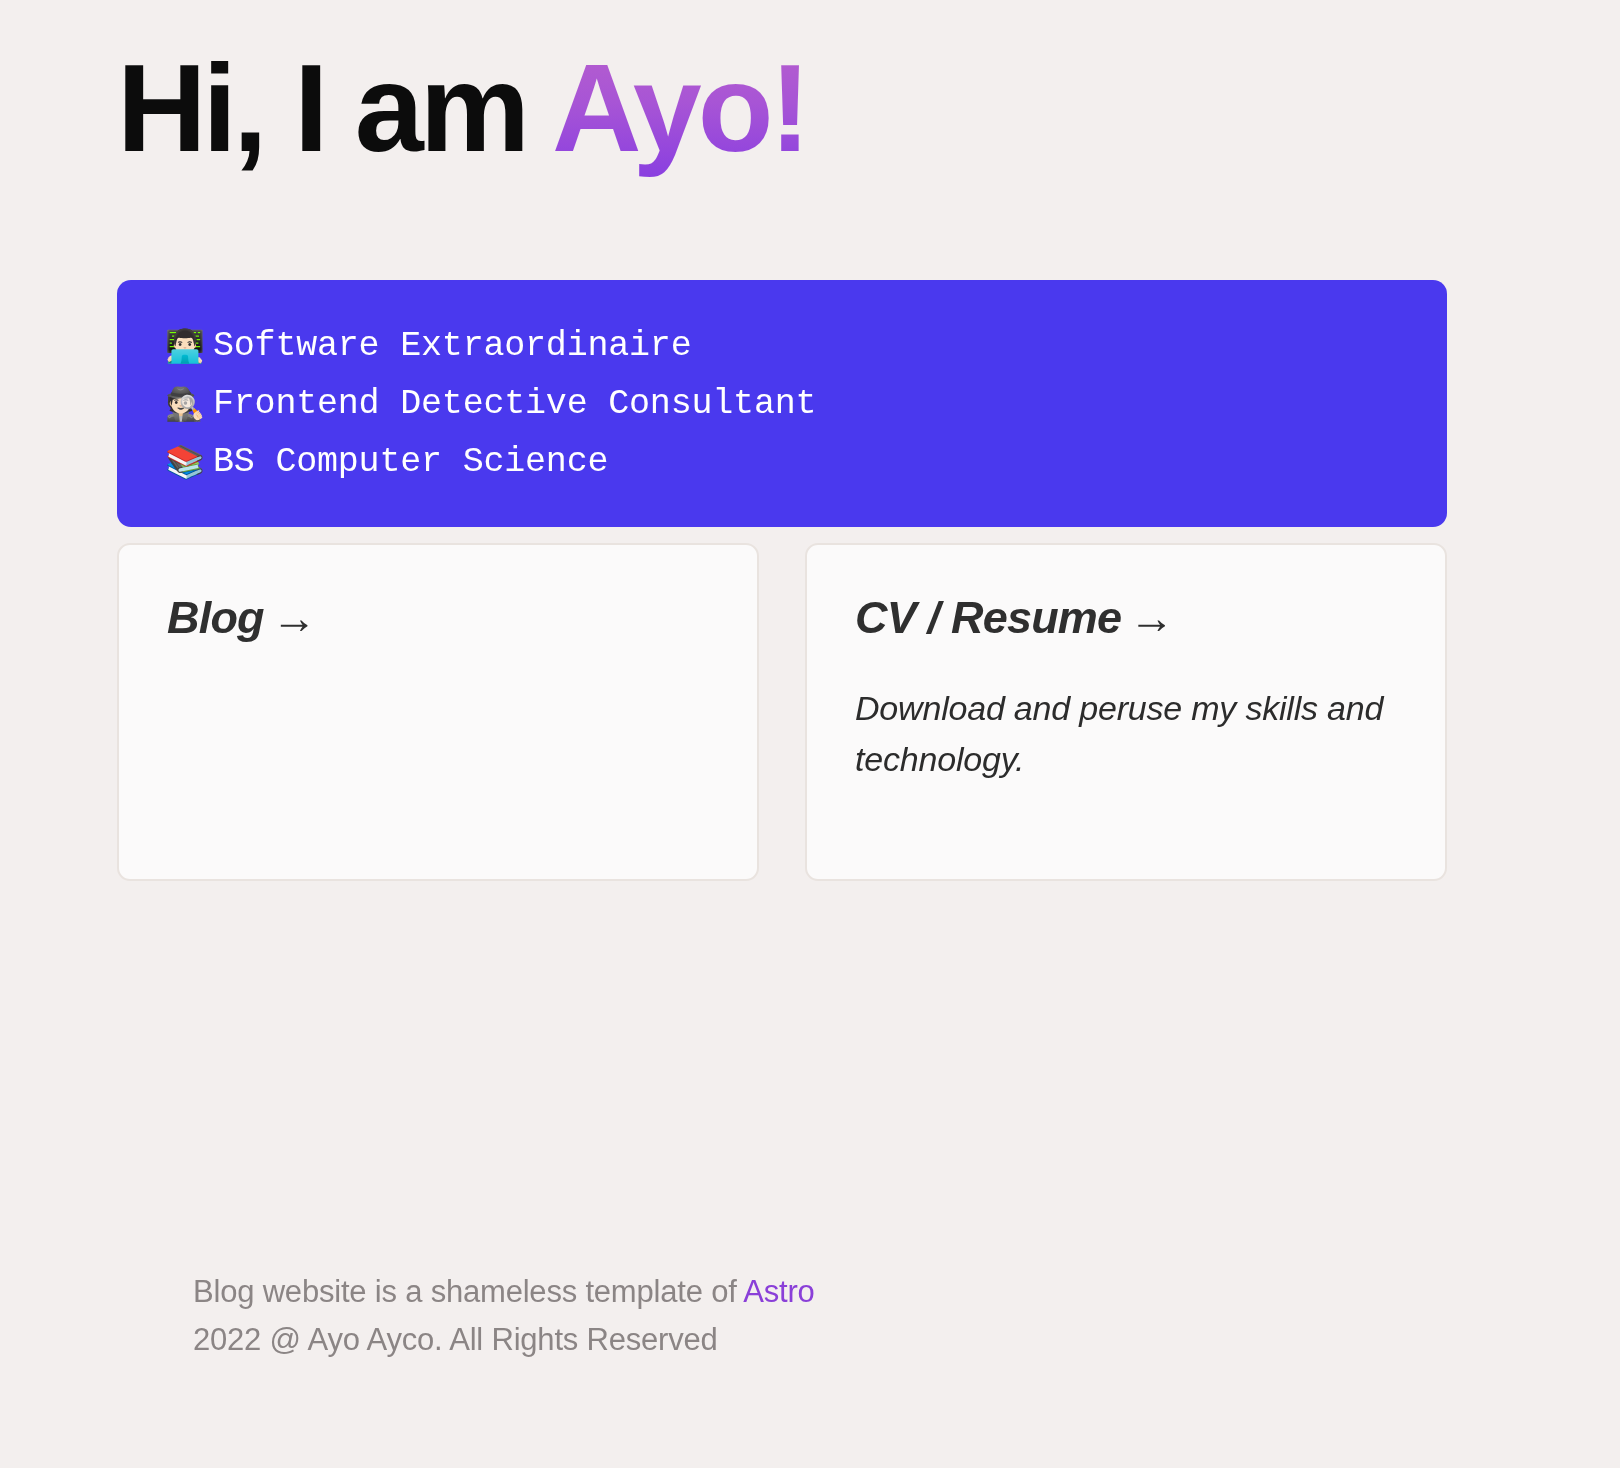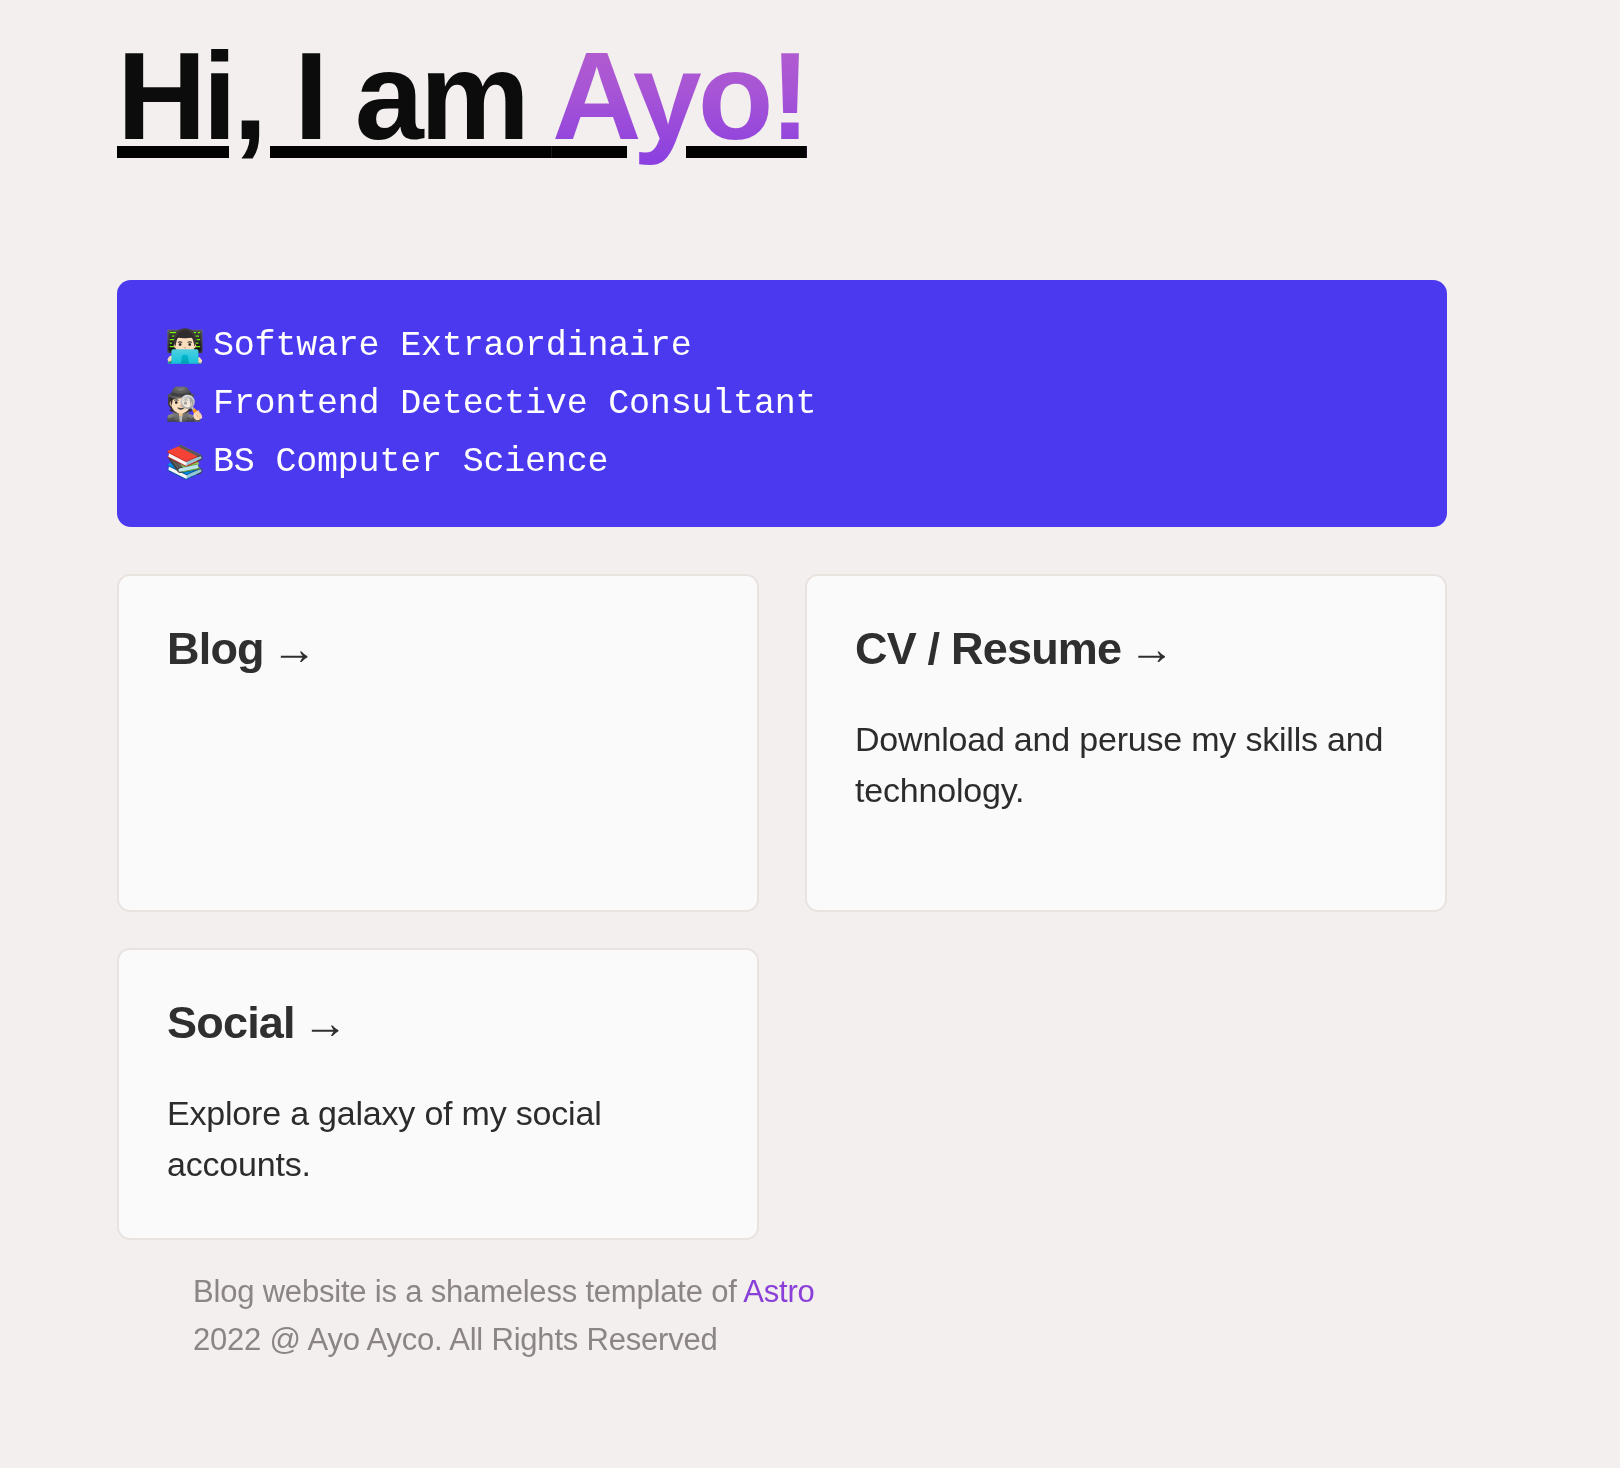--- a/index.html
+++ b/index.html
@@ -19,23 +19,22 @@
     position: relative;
     width: 1620px;
     height: 1468px;
     box-sizing: border-box;
   }
 
   
   .hero {
     position: absolute;
     left: 117px;
-    top: 30px;
+    top: 42px;
     width: 1340px;
-    text-decoration: underline;
   }
   .hero-title {
     margin: 0;
     font-size: 124px;
     line-height: 1.08;
     font-weight: 700;
     letter-spacing: -4px;
     color: #0c0c0c;
     white-space: nowrap;
   }
@@ -85,27 +84,28 @@
   }
   .banner-label {
     display: inline-block;
     font-family: Liberation Mono, monospace;
   }
 
   
   .grid {
     position: absolute;
     left: 117px;
-    top: 574px;
+    top: 543px;
     width: 1330px;
     display: grid;
     grid-template-columns: 1fr 1fr;
     grid-template-rows: 338px 292px;
     column-gap: 46px;
     row-gap: 36px;
+    font-style: italic;
   }
   .card {
     box-sizing: border-box;
     background: #fbfafa;
     border: 2px solid #e9e3df;
     border-radius: 13px;
     padding: 48px 48px 40px 48px;
     text-decoration: none;
     display: block;
     overflow: hidden;
@@ -181,24 +181,20 @@
 
     <a class="card" href="#">
       <h2 class="card-title"><span>Blog</span><span class="arrow">→</span></h2>
     </a>
 
     <a class="card" href="#">
       <h2 class="card-title"><span>CV / Resume</span><span class="arrow">→</span></h2>
       <p class="card-desc">Download and peruse my skills and technology.</p>
     </a>
 
-    <a class="card" href="#">
-      <h2 class="card-title"><span>Social</span><span class="arrow">→</span></h2>
-      <p class="card-desc">Explore a galaxy of my social accounts.</p>
-    </a>
 
 
   </div>
 
   <div class="footer">
     <span class="footer-line"><span>Blog website is a shameless template of </span><a class="footer-link" href="#">Astro</a></span>
     <span class="footer-line">2022 @ Ayo Ayco. All Rights Reserved</span>
   </div>
 
 </div>

